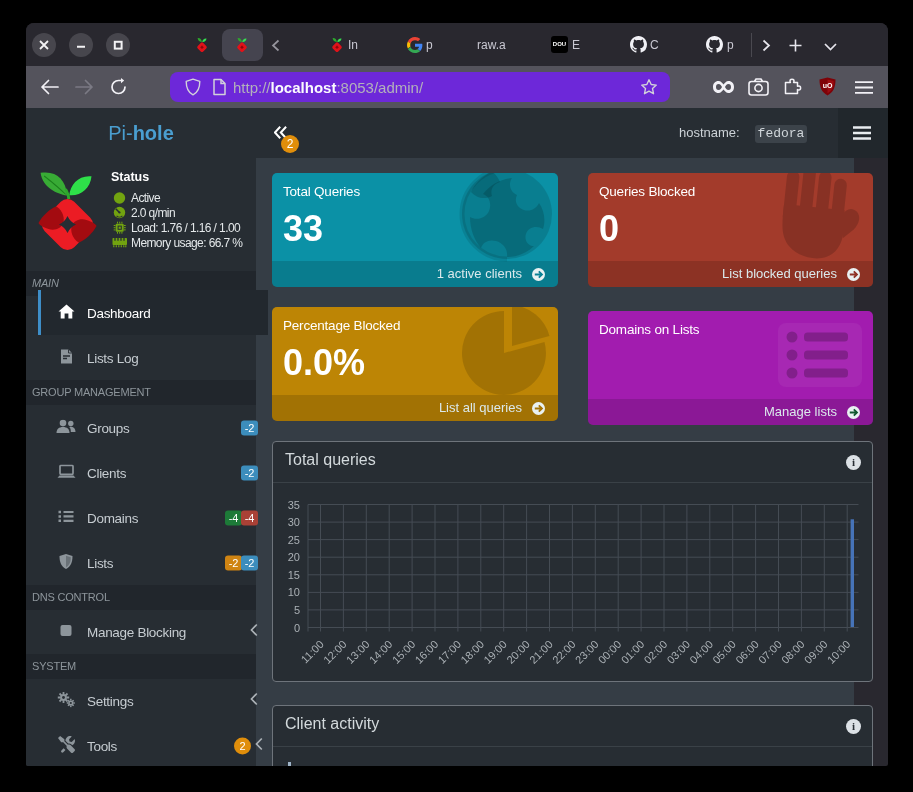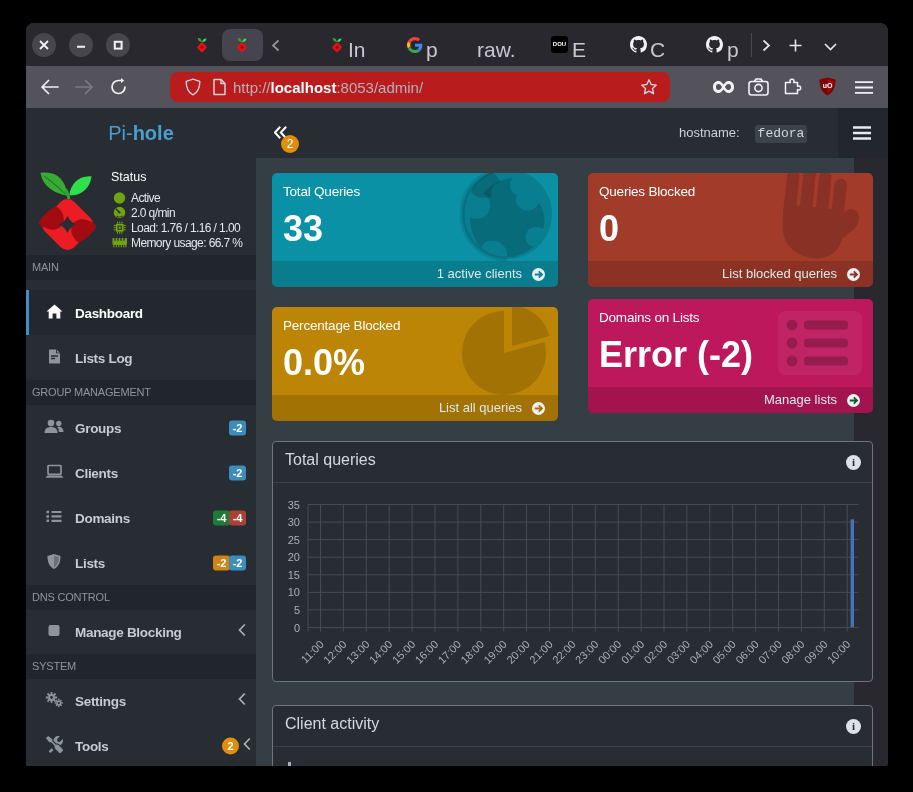--- a/index.html
+++ b/index.html
@@ -9,39 +9,39 @@
   .win { position:absolute; left:26px; top:23px; width:862px; height:743px;
     border-radius:8px 8px 2px 2px; overflow:hidden; background:#29282f; }
 
   
   .tabbar { position:absolute; left:0; top:0; width:862px; height:43px; background:#29282f; }
   .ctrl { position:absolute; top:10px; width:24px; height:24px; border-radius:50%;
     background:#47464d; color:#f3f3f5; text-align:center; }
   .ctrl svg { position:absolute; left:50%; top:50%; transform:translate(-50%,-50%); }
   .activetab { position:absolute; left:196px; top:6px; width:41px; height:32px;
     border-radius:8px; background:#45444f; }
-  .tabtxt { position:absolute; top:15px; font-size:21px; color:#c9c8d2; white-space:nowrap; }
+  .tabtxt { position:absolute; top:15px; font-size:12px; color:#c9c8d2; white-space:nowrap; }
   .tabico { position:absolute; top:14px; }
   .sep { position:absolute; top:10px; width:1px; height:24px; background:#4a4950; }
 
   .navbar { position:absolute; left:0; top:43px; width:862px; height:42px; background:#54535c; }
   .urlbar { position:absolute; left:144px; top:6px; width:500px; height:30px;
-    border-radius:8px; background:#b91c1c; }
+    border-radius:8px; background:#6d28d9; }
   .urltxt { position:absolute; left:63px; top:7px; font-size:15px; color:#b3b1bb; white-space:nowrap; }
   .urltxt b { color:#fbfbfe; font-weight:bold; }
 
   
   .page { position:absolute; left:0; top:85px; width:828px; height:658px; background:#353d45;border-radius:27px; }
   .sidebar { position:absolute; left:0; top:0; width:230px; height:658px; background:#272d33; }
   .brand { position:absolute; left:0; top:0; width:230px; height:50px; background:#272d33;
     text-align:center; line-height:50px; font-size:20px; color:#4a9ed0; }
   .brand b { font-weight:bold; }
   .sband { position:absolute; left:0; width:230px; background:#21262c; color:#8d959b;
     font-size:11px; line-height:25px; padding-left:6px; letter-spacing:-0.2px; }
-  .mitem { position:absolute; left:0; width:230px; height:45px; color:#c6ccd1; font-size:13.5px; letter-spacing:-0.3px;font-weight:bold; }
+  .mitem { position:absolute; left:12px; width:230px; height:45px; color:#c6ccd1; font-size:13.5px; letter-spacing:-0.3px; }
   .mitem .txt { position:absolute; left:49px; top:50%; transform:translateY(-50%); }
   .mitem .ico { position:absolute; left:16px; top:50%; transform:translateY(-50%); width:24px; text-align:center; color:#8d959b;}
   .mitem.active .ico { color:#fff; }
   .mitem.active { background:#22282e; border-left:3px solid #3e8ec8; color:#fff; }
   .mitem.active .txt { left:46px; }
   .mitem.active .ico { left:13px; }
   .badge { position:absolute; top:50%; transform:translateY(-50%); height:15px; border-radius:3px;
     font-size:11px; line-height:15px; color:#fff; padding:0 4px;}
   .chev { position:absolute; top:47%; transform:translateY(-50%); height:13px; }
 
@@ -190,21 +190,21 @@
 <path d="M6.5 8.5 C14.5 14.8 22.5 21.3 28.3 27.4 L27.0 27.2 C20.5 21.2 12 14 5.8 9.4 Z" fill="#1c801c"></path>
 <path d="M31.2 28.8 C32.3 17.5 40.5 8 53.5 9.3 C52.5 21.5 42.5 29.3 31.5 28.2 Z" fill="#2ee049"></path>
 <path d="M26.5 22.5 C28 25.5 29 28 29.3 32 L32.3 32 C31.8 27.5 30.2 24 28.8 21.5 Z" fill="#2da82c"></path>
 <g transform="translate(29.5,57.5)">
 <rect x="-20.85" y="-20.85" width="41.7" height="41.7" rx="9.5" transform="rotate(45)" fill="#ec1c24"></rect>
 <path d="M-29 -1.5 C -25 -9 -18 -15.5 -11 -18 C -4.5 -13.5 -2.5 -6 -4.5 -1 C -6.5 4 -13 6.5 -19 4.5 C -25 2.5 -28 0.5 -29 -1.5 Z" fill="#a30b10"></path>
 <path d="M-29 -1.5 C -25 -9 -18 -15.5 -11 -18 C -4.5 -13.5 -2.5 -6 -4.5 -1 C -6.5 4 -13 6.5 -19 4.5 C -25 2.5 -28 0.5 -29 -1.5 Z" fill="#a30b10" transform="rotate(180)"></path>
 <path d="M0 -8.5 Q2.6 -2.6 8.5 0 Q2.6 2.6 0 8.5 Q-2.6 2.6 -8.5 0 Q-2.6 -2.6 0 -8.5 Z" fill="#272d33"></path>
 </g>
 </svg></div>
-      <div class="abs" style="left:85px; top:62px; color:#fff; font-weight:normal; font-size:12.5px;">Status</div>
+      <div class="abs" style="left:85px; top:62px; color:#fff; font-weight:bold; font-size:12.5px;">Status</div>
       <svg class="abs" style="left:86px; top:83px;" width="16" height="62" viewBox="0 0 16 62">
 <circle cx="7.5" cy="7" r="5.7" fill="#72a310"></circle>
 <g transform="translate(0,15.7)">
             <circle cx="7.5" cy="5.8" r="5.7" fill="#72a310"></circle>
             <path d="M7.5 5.8 L3.7 2" stroke="#272d33" stroke-width="1.5"></path>
             <circle cx="7.5" cy="5.8" r="1.1" fill="#272d33"></circle>
             <path d="M4.6 9.2 A4.2 4.2 0 0 0 10.4 9.2" stroke="#272d33" stroke-width="1.1" fill="none"></path>
           </g>
 <g transform="translate(1.5,30.5)">
             <rect x="2.2" y="2.2" width="8" height="8" rx="1" fill="#72a310"></rect>
@@ -213,21 +213,21 @@
             <path d="M4 0.2 v1.8 M6.2 0.2 v1.8 M8.4 0.2 v1.8 M4 10.4 v1.8 M6.2 10.4 v1.8 M8.4 10.4 v1.8 M0.2 4 h1.8 M0.2 6.2 h1.8 M0.2 8.4 h1.8 M10.4 4 h1.8 M10.4 6.2 h1.8 M10.4 8.4 h1.8" stroke="#72a310" stroke-width="1"></path>
           </g>
 <g transform="translate(0,45.5)">
             <rect x="0.5" y="1.5" width="14.5" height="7" rx="0.8" fill="#72a310"></rect>
             <path d="M3 1.5 v2.8 M6 1.5 v2.8 M9 1.5 v2.8 M12 1.5 v2.8" stroke="#272d33" stroke-width="1.3"></path>
             <path d="M1.8 8.8 v2 M4.3 8.8 v2 M6.8 8.8 v2 M9.3 8.8 v2 M11.8 8.8 v2 M13.8 8.8 v2" stroke="#72a310" stroke-width="1.2"></path>
           </g>
 </svg>
 <div class="abs" style="left:105px; top:83px; font-size:12px; letter-spacing:-0.6px; color:#e4e8ea; line-height:15px; white-space:nowrap;">Active<br>2.0 q/min<br>Load: 1.76 / 1.16 / 1.00<br>Memory usage: 66.7 %</div>
 
-      <div class="sband" style="top:147px;">MAIN</div>
+      <div class="sband" style="top:163px;font-style:italic;">MAIN</div>
       <div class="mitem active" style="top:182px;">
           <span class="ico"><svg width="17" height="15" viewBox="0 0 17 15">
               <path d="M8.5 0.5 L16.5 7.5 H14.3 V14.5 H10.4 V9.6 H6.6 V14.5 H2.7 V7.5 H0.5 Z" fill="currentColor"></path>
             </svg></span>
           <span class="txt">Dashboard</span>
         </div>
       <div class="mitem" style="top:227px;">
           <span class="ico"><svg width="13" height="15" viewBox="0 0 13 15">
               <path d="M1 0.5 H8.5 L12 4 V14.5 H1 Z" fill="currentColor"></path>
               <path d="M8.5 0.5 V4 H12" fill="none" stroke="#272d33" stroke-width="0.9"></path>
@@ -368,23 +368,22 @@
         <div class="big">0.0%</div>
       <svg width="92" height="92" viewBox="0 0 92 92" style="position:absolute; left:186px; top:-2px;">
 <path d="M46 6 A 42 42 0 1 0 86.5 37 L 46 48 Z" fill="rgba(0,0,0,0.14)"></path>
 <path d="M54 0 A 42 42 0 0 1 91.5 31 L 54 41 Z" fill="rgba(0,0,0,0.14)"></path>
 </svg>
       <div class="foot"><span>List all queries</span><svg width="13" height="13" viewBox="0 0 13 13" style="position:absolute; right:13px; top:6.5px;">
             <circle cx="6.5" cy="6.5" r="6.5" fill="#e9f1f2"></circle>
             <path d="M2.8 6.5 H10 M6.8 3.3 L10 6.5 L6.8 9.7" stroke="#a67404" stroke-width="1.8" fill="none"></path>
           </svg></div>
     </div>
-    <div class="card" style="left:562px; top:191px; width:285px; height:114px; background:#be185d;text-decoration:underline;">
+    <div class="card" style="left:562px; top:203px; width:285px; height:114px; background:#a21caf;text-decoration:underline;">
       <div class="title">Domains on Lists</div>
-        <div class="big">Error (-2)</div>
       <svg width="84" height="64" viewBox="0 0 84 64" style="position:absolute; left:190px; top:12px;">
 <rect x="0" y="0" width="84" height="64" rx="8" fill="rgba(255,255,255,0.055)"></rect>
 <g fill="rgba(0,0,0,0.22)">
 <circle cx="14" cy="14" r="5.5"></circle>
             <rect x="26" y="9.5" width="44" height="9" rx="3.5"></rect>
 <circle cx="14" cy="32" r="5.5"></circle>
             <rect x="26" y="27.5" width="44" height="9" rx="3.5"></rect>
 <circle cx="14" cy="50" r="5.5"></circle>
             <rect x="26" y="45.5" width="44" height="9" rx="3.5"></rect>
 </g>

